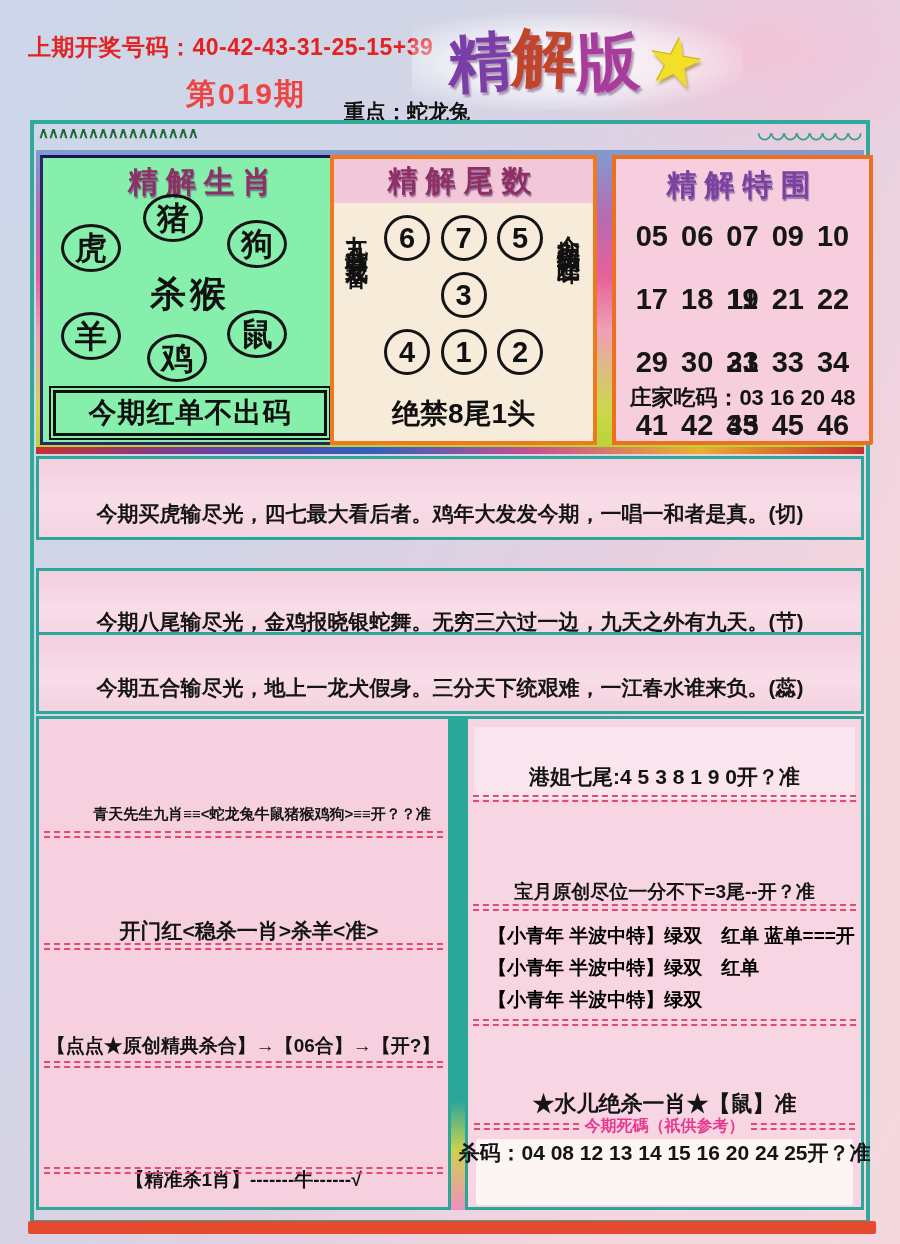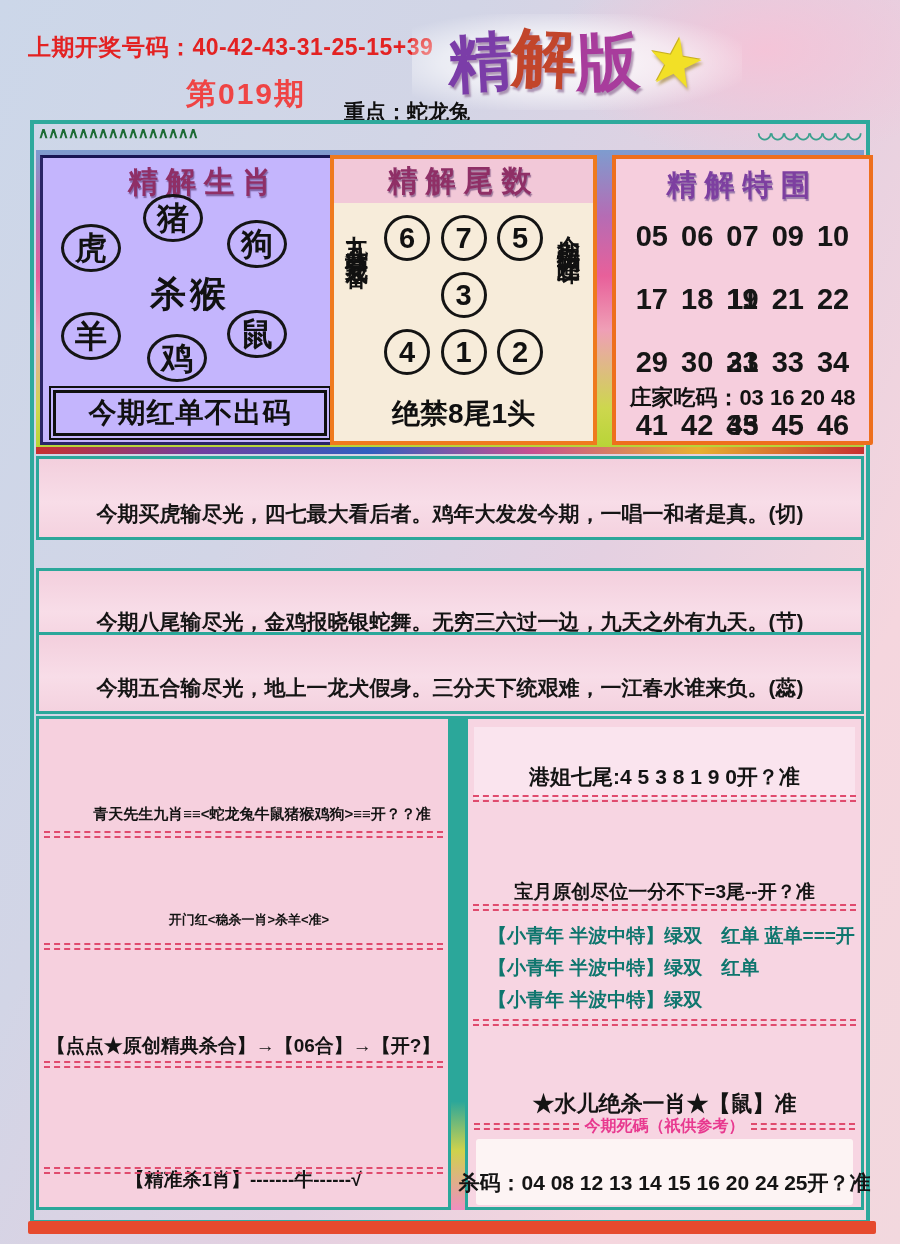--- a/index.html
+++ b/index.html
@@ -34,21 +34,21 @@
 
   
   .panels-bg { left:2px; top:26px; width:828px; height:300px;
     background:
       radial-gradient(ellipse 120px 90px at 96% 30%, rgba(230,60,60,.55), rgba(230,60,60,0) 70%),
       radial-gradient(ellipse 120px 120px at 97% 75%, rgba(70,90,200,.45), rgba(70,90,200,0) 70%),
       linear-gradient(180deg,#7e9ccf 0%,#b56cb4 22%,#e8609a 42%,#ef9fb6 60%,#cdd74e 86%,#b6d436 100%); }
 
   .panel { top:31px; height:290px; }
   
-  .panel1 { left:6px; width:300px; background:#c4b5fd; border:3px solid #2a2566; border-top-color:#191554;padding-left:28px; }
+  .panel1 { left:6px; width:300px; background:#86efac; border:3px solid #2a2566; border-top-color:#191554;padding-left:28px; }
   .p-title { width:100%; text-align:center; font-size:30px; font-weight:900; letter-spacing:8px;
     color:#8f2f66; text-shadow:1px 2px 1px rgba(70,30,90,.5); }
   .panel1 .p-title { margin-top:4px; }
   .zcircle { position:absolute; width:60px; height:48px; border:3px solid #151515; border-radius:50%;
     text-align:center; line-height:42px; font-size:32px; font-weight:900; color:#111; }
   .z-tiger  { left:18px;  top:66px; }
   .z-pig    { left:100px; top:36px; }
   .z-dog    { left:184px; top:62px; }
   .z-goat   { left:18px;  top:154px; }
   .z-rooster{ left:104px; top:176px; }
@@ -104,44 +104,44 @@
   .col-divider { position:absolute; left:415px; top:0; width:14px; height:100%;
     background:linear-gradient(180deg,#2ba79a 0%,#2ba79a 78%,#cfd24c 88%,#ef8fc0 100%); }
   .col-right { position:absolute; left:429px; top:0; width:399px; height:100%;
     border:3px solid #2ba79a; background:#f7d5e2; }
   .tip { position:absolute; left:0; width:100%; text-align:center; color:#141414; white-space:nowrap; }
   .sep { position:absolute; left:5px; right:5px; height:7px;
     border-top:2px dashed #e04b6e; border-bottom:2px dashed #e04b6e; }
 
   .lt0 { top:86px;  font-size:15px; font-weight:900;padding-left:37px; }
   .ls0 { top:112px; }
-  .lt1 { top:192px; font-size:13px; font-weight:900;padding-left:11px; }
+  .lt1 { top:198px; font-size:21px; font-weight:900;padding-left:11px; }
   .ls1 { top:224px; }
   .lt2 { top:314px; font-size:19px; font-weight:900; }
   .ls2 { top:342px; }
   .lt3 { top:448px; font-size:19px; font-weight:900; }
   .ls3 { top:448px; }
   .pub { position:absolute; top:462px; width:100%; text-align:center;
     font-size:17px; font-weight:900; color:#e8429a; }
 
   .rbox-top { position:absolute; left:6px; top:8px; right:6px; height:72px; background:#fae4ee; }
   .rt0 { top:44px;  font-size:21px; font-weight:900; }
   .rs0 { top:76px; }
   .rt1 { top:160px; font-size:19px; font-weight:900; }
   .rs1 { top:185px; }
-  .half { position:absolute; left:20px; font-size:19px; font-weight:900; color:#0f766e; white-space:nowrap; }
+  .half { position:absolute; left:20px; font-size:19px; font-weight:900; color:#000000; white-space:nowrap; }
   .hw0 { top:204px; } .hw1 { top:236px; } .hw2 { top:268px; }
   .rs2 { top:300px; }
   .rt2 { top:370px; font-size:22px; font-weight:900; }
   .dead-row { position:absolute; left:6px; right:6px; top:398px; height:18px;
     display:flex; align-items:center; }
   .dead-dash { flex:1; height:7px; border-top:2px dashed #e04b6e; border-bottom:2px dashed #e04b6e; }
   .dead-label { padding:0 6px; font-size:16px; font-weight:900; color:#e8398f; white-space:nowrap; }
   .kill-box { position:absolute; left:8px; right:8px; top:420px; height:66px;
-    background:#fdf4f4; border-radius:3px; display:flex; align-items:flex-end; justify-content:center; }
+    background:#fdf4f4; border-radius:3px; display:flex; align-items:flex-start; justify-content:center; }
   .kill-codes { font-size:21px; font-weight:900; color:#141414; padding-bottom:8px; white-space:nowrap; }
 
   .red-strip { left:28px; top:1221px; width:848px; height:13px; background:#e64a2e; border-radius:2px; }
 </style>
 </head>
 <body>
 
 <div class="abs prev-draw">上期开奖号码：40-42-43-31-25-15+39</div>
 
 <div class="abs masthead">

